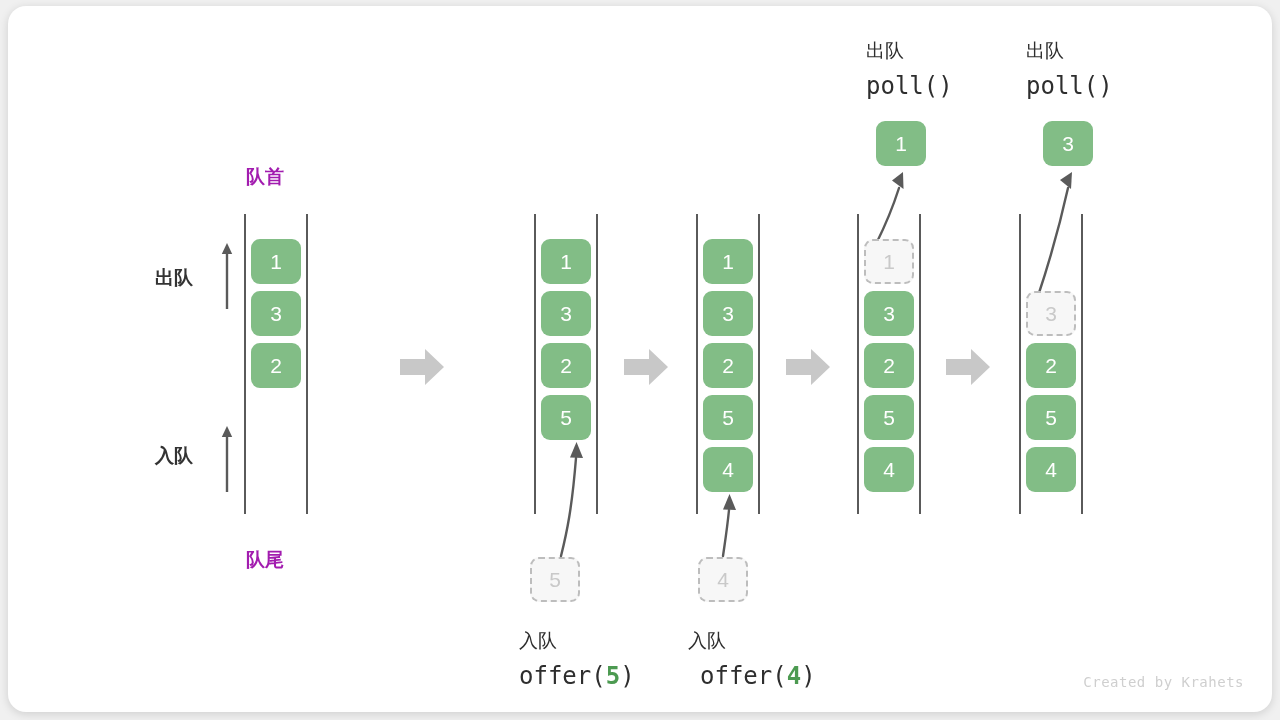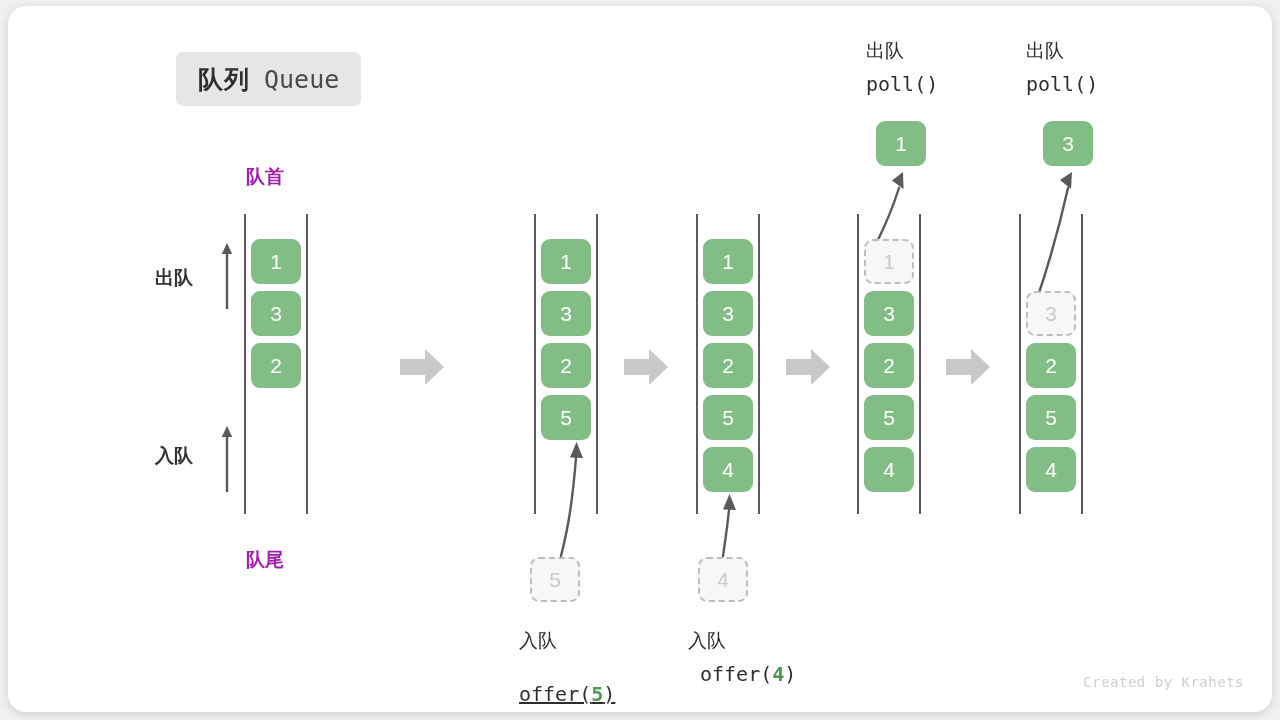--- a/index.html
+++ b/index.html
@@ -23,21 +23,21 @@
   }
   #title-cn{font-size:25px;font-weight:bold;color:#2f2f2f;letter-spacing:1px;}
   #title-en{font-size:25px;color:#4a4a4a;margin-left:14px;
             font-family:"DejaVu Sans Mono","Liberation Mono",monospace;}
 
   
   .hdr-label{font-size:19px;font-weight:bold;color:#a21caf;white-space:nowrap;}
   .side-label{font-size:19px;font-weight:bold;color:#333;white-space:nowrap;}
   .op-cn{font-size:19px;color:#2e2e2e;white-space:nowrap;
          font-family:"Liberation Sans","DejaVu Sans",sans-serif;}
-  .op-code{font-size:20px;color:#2e2e2e;white-space:nowrap;
+  .op-code{font-size:24px;color:#2e2e2e;white-space:nowrap;
            font-family:"DejaVu Sans Mono","Liberation Mono",monospace;}
   .op-code .val{color:#4c9a51;font-weight:bold;}
 
   
   .rail{width:2px;background:#5a5a5a;}
 
   
   .box{
     width:50px;height:45px;border-radius:9px;
     display:flex;align-items:center;justify-content:center;
@@ -54,24 +54,20 @@
   #watermark{
     right:28px;bottom:22px;font-size:14px;color:#cfcfcf;letter-spacing:.5px;
     font-family:"DejaVu Sans Mono","Liberation Mono",monospace;
   }
 </style>
 </head>
 <body>
 
 <div id="card" class="abs">
 
-  <div id="title-badge" class="abs">
-    <span id="title-cn">队列</span>
-    <span id="title-en">Queue</span>
-  </div>
 
   <div class="abs hdr-label" style="left:238px;top:158px;">队首</div>
   <div class="abs hdr-label" style="left:238px;top:541px;">队尾</div>
 
   <div class="abs side-label" style="left:147px;top:259px;">出队</div>
   <div class="abs up-arrow" style="left:211px;top:235px;">
     <svg width="16" height="70" viewBox="0 0 16 70">
       <line x1="8" y1="68" x2="8" y2="10" stroke="#5a5a5a" stroke-width="2.4"></line>
       <path d="M8 2 L13.2 13 L2.8 13 Z" fill="#5a5a5a"></path>
     </svg>
@@ -106,21 +102,21 @@
   <div class="abs box filled" style="left:533px;top:389px;">5</div>
 
   <div class="abs box ghost" style="left:522px;top:551px;">5</div>
   <div class="abs" style="left:520px;top:430px;">
     <svg width="70" height="125" viewBox="0 0 70 125">
       <path d="M33 120 C39 96 44 72 48 22" fill="none" stroke="#5a5a5a" stroke-width="2.4" stroke-linecap="round"></path>
       <path d="M48.5 6 L55 22 L42 21.5 Z" fill="#5a5a5a"></path>
     </svg>
   </div>
   <div class="abs op-cn" style="left:511px;top:622px;">入队</div>
-  <div class="abs op-code" style="left:511px;top:676px;text-decoration:underline;"><span>offer(</span><span class="val">5</span><span>)</span></div>
+  <div class="abs op-code" style="left:511px;top:656px;"><span>offer(</span><span class="val">5</span><span>)</span></div>
 
   <div class="abs sep-arrow" style="left:616px;top:341px;">
     <svg width="44" height="40" viewBox="0 0 44 40">
       <path d="M0 12 H25 V2 L44 20 L25 38 V28 H0 Z" fill="#c8c8c8"></path>
     </svg>
   </div>
 
   <div class="abs rail" style="left:688px;top:208px;height:300px;"></div>
   <div class="abs rail" style="left:750px;top:208px;height:300px;"></div>
   <div class="abs box filled" style="left:695px;top:233px;">1</div>

